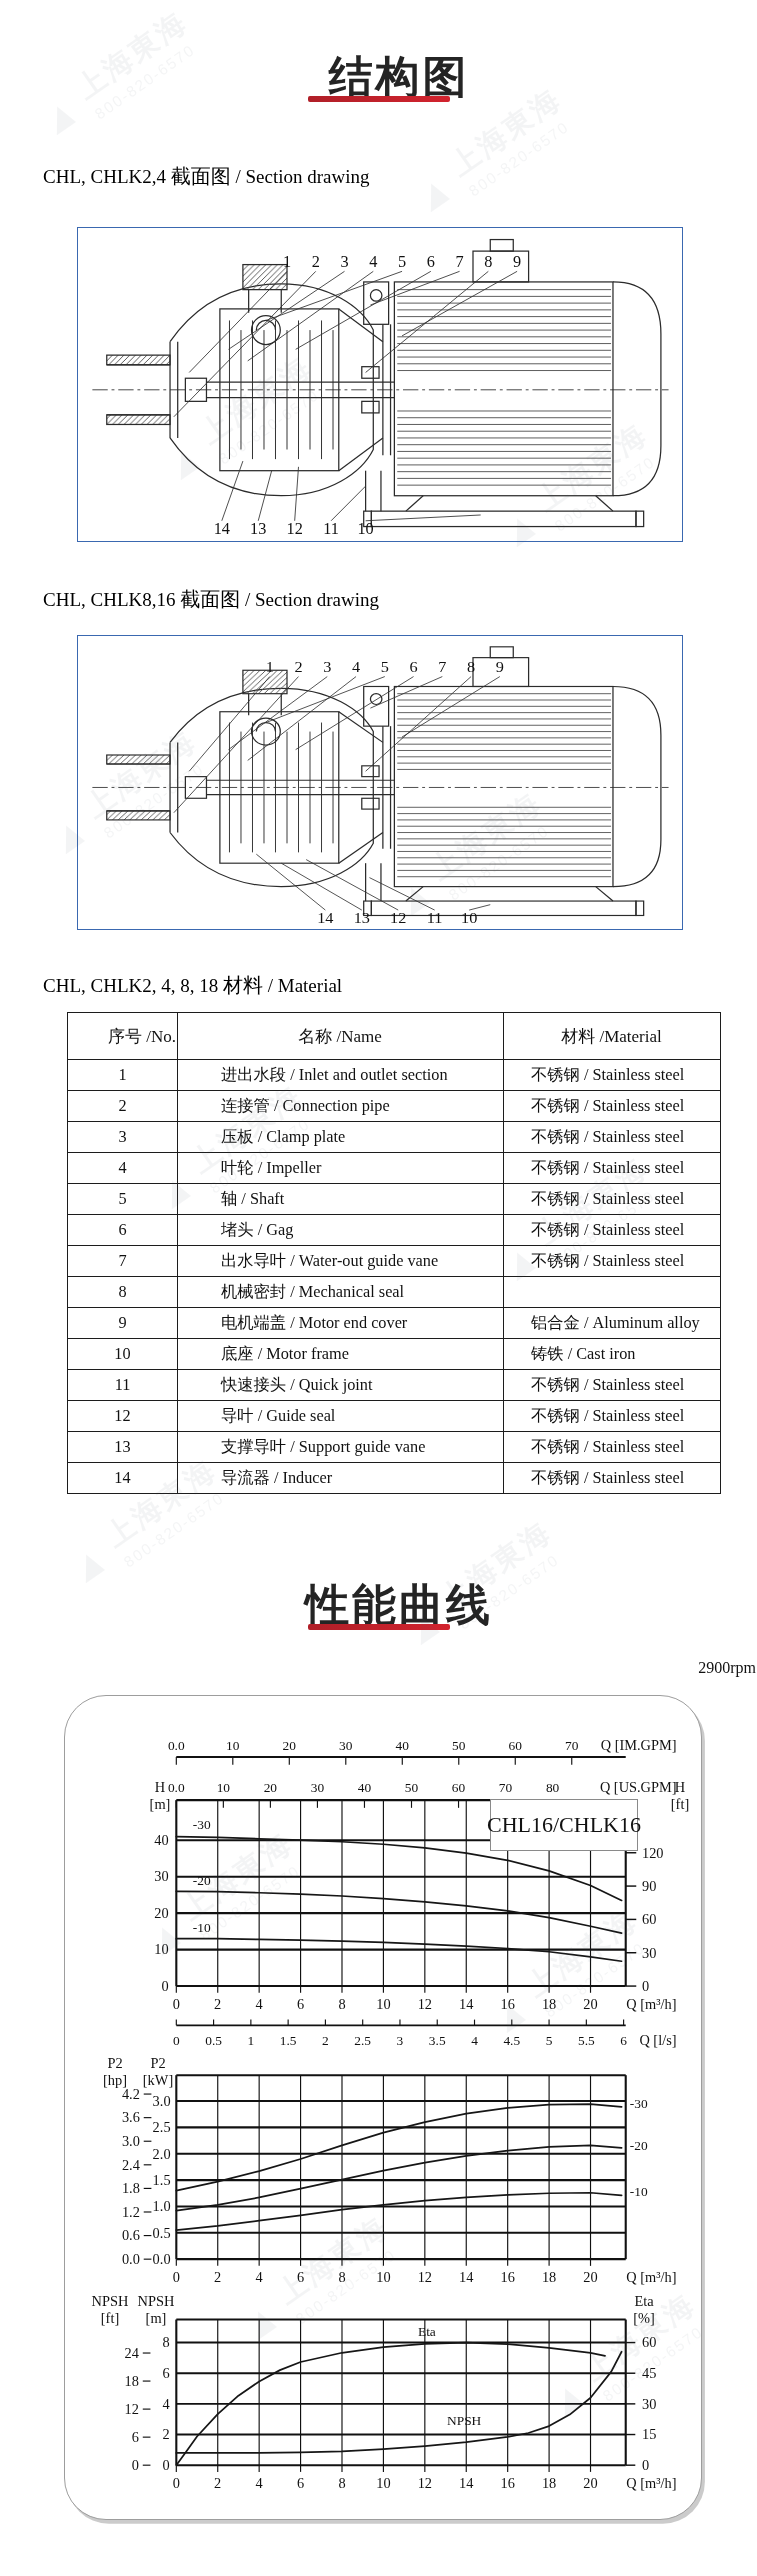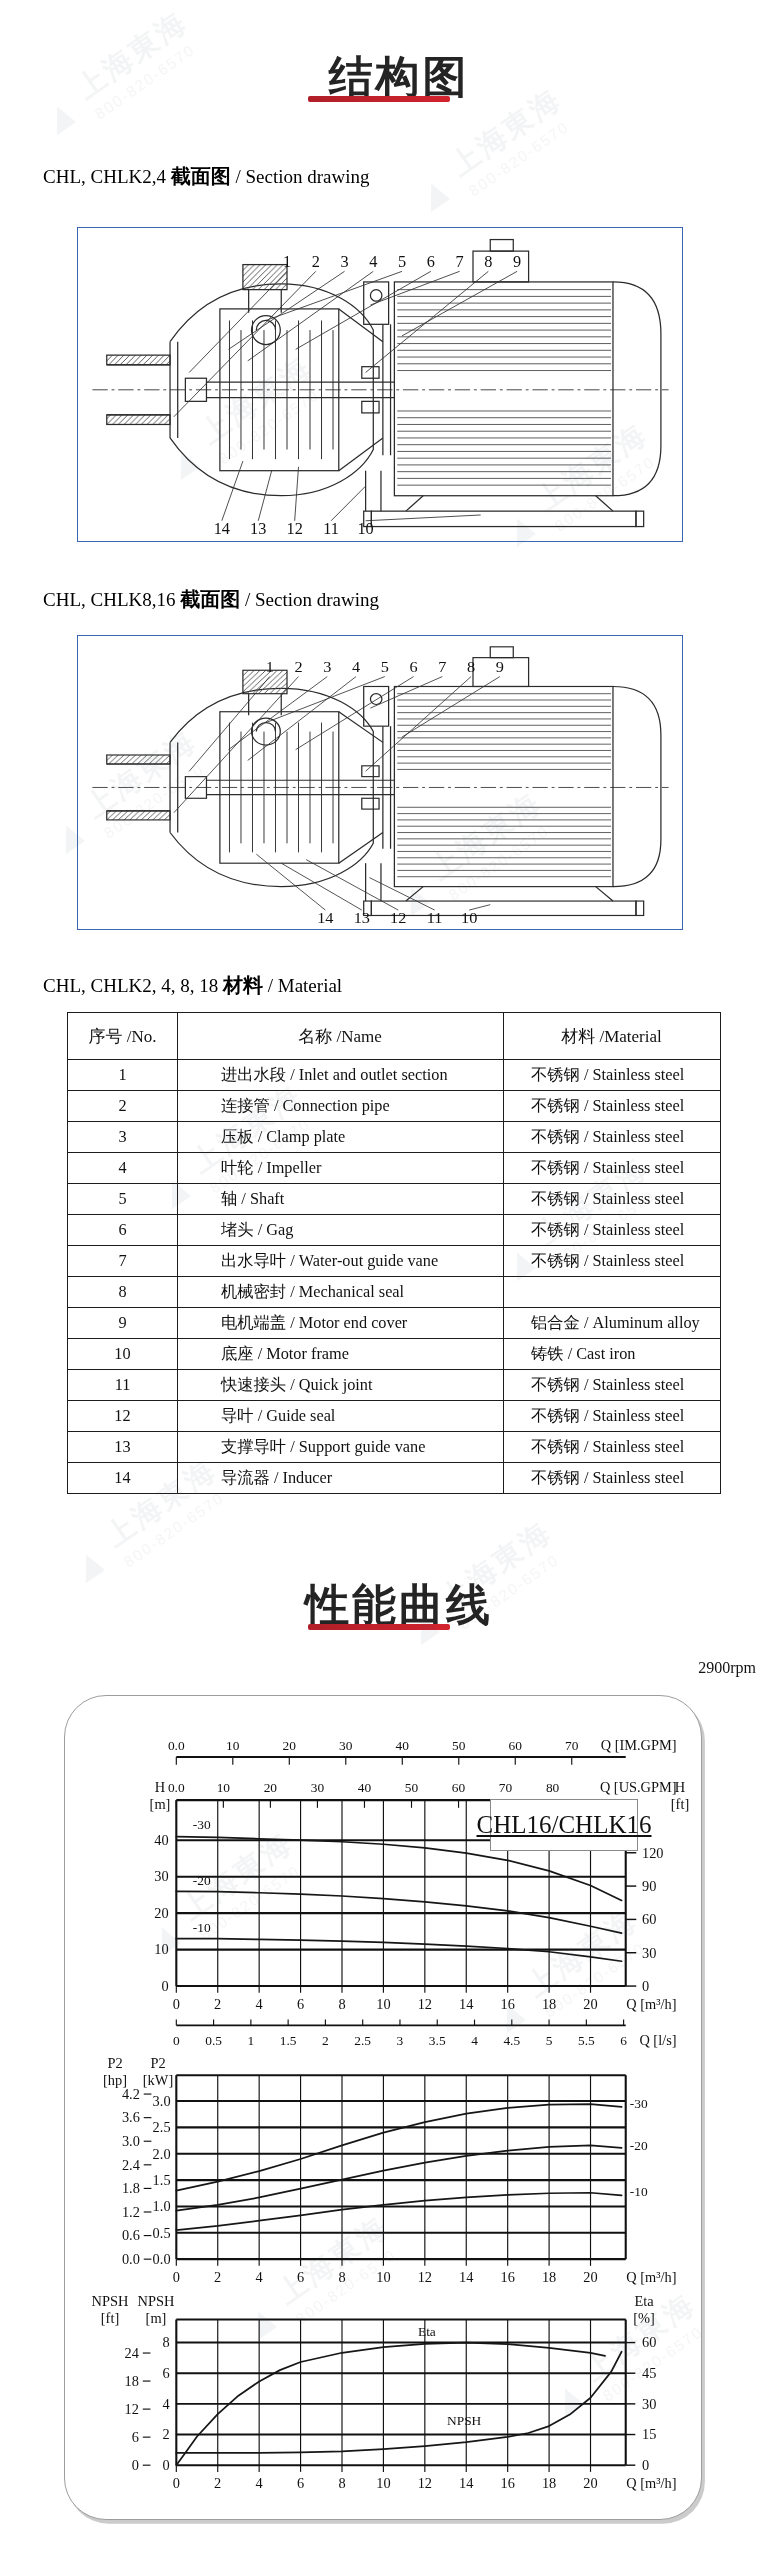--- a/index.html
+++ b/index.html
@@ -8,52 +8,52 @@
   
   .h-title{position:absolute;left:0;width:100%;text-align:center;
            font-family:"Liberation Sans","DejaVu Sans",sans-serif;
            font-weight:700;font-size:44px;color:#242424;letter-spacing:2.9px;z-index:3;}
   #t1{top:19px;} #t2{top:1547px;}
   .red-underline{position:absolute;left:308px;width:142px;height:5.8px;border-radius:1.9px;
                  background:linear-gradient(90deg,#b01f28,#e84b55);z-index:3;}
   #u1{top:96px;} #u2{top:1624px;}
   
   .sec-title{position:absolute;left:43px;font-size:19px;color:#000;z-index:3;white-space:nowrap;}
-  .sec-title .zh{font-weight:700;font-size:20px;}
+  .sec-title .zh{font-weight:400;font-size:20px;}
   #d1-title{top:163px;} #d2-title{top:586px;} #mat-title{top:972px;}
   
   .draw-box{position:absolute;left:77px;width:604px;border:1.9px solid #3a68b0;z-index:2;background:transparent;}
   #box1{top:227px;height:313px;} #box2{top:635px;height:293px;}
   .draw-box svg{width:100%;height:100%;display:block;}
   .draw-box svg text{font-family:"Liberation Serif","DejaVu Serif",serif;}
   
   .mat-table{position:absolute;top:1012px;left:67px;width:648px;border-collapse:collapse;
              font-size:16.3px;color:#111;z-index:2;table-layout:fixed;}
   .mat-table,".mat-table" th,.mat-table td{border:1px solid #1c1c1c;}
   .mat-table{border:1.9px solid #1c1c1c;}
-  .mat-table th{height:44px;font-weight:400;font-size:17px;border:1px solid #1c1c1c;}
+  .mat-table th{height:44px;font-weight:400;font-size:17px;border:1px solid #1c1c1c;text-align:right;}
   .mat-table td{height:28px;border:1px solid #1c1c1c;}
   .col-no{width:107px;text-align:center;}
   .col-name{width:324px;text-align:left;padding-left:43px;}
   .col-mat{width:215px;text-align:left;padding-left:27px;}
   .mat-table th.col-name,.mat-table th.col-mat{text-align:center;padding-left:0;}
   
   .rpm{position:absolute;top:1659px;right:42px;font-size:16px;z-index:3;text-align:right;}
   .perf{position:absolute;left:64px;top:1695px;width:636px;height:823px;
         border:1.9px solid #9d9d9d;border-radius:42px;z-index:2;background:#fff;
         box-shadow:2.9px 3.8px 0 rgba(125,125,125,.4);}
   #charts-svg{position:absolute;left:0;top:0;width:757px;height:2576px;z-index:5;pointer-events:none;}
   #charts-svg text{font-family:"Liberation Serif","DejaVu Serif",serif;fill:#111;}
   .axlab{position:absolute;font-size:14.4px;text-align:center;white-space:pre-line;line-height:1.2;z-index:6;color:#111;}
   #c1-left{left:142px;top:1779px;width:36px;} #c1-right{left:658px;top:1779px;width:44px;}
   #c2-hp{left:91px;top:2055px;width:48px;}  #c2-kw{left:136px;top:2055px;width:44px;}
   #c3-ft{left:82px;top:2293px;width:56px;}  #c3-m{left:131px;top:2293px;width:50px;}
   #c3-eta{left:622px;top:2293px;width:44px;}
   .model-box{position:absolute;left:490px;top:1799px;width:146px;height:50px;border:1.4px solid #8a8a8a;
-             background:#fff;z-index:6;font-size:25px;display:flex;align-items:center;justify-content:center;text-decoration:underline;}
+             background:#fff;z-index:6;font-size:22px;display:flex;align-items:center;justify-content:center;}
   
   .wm{position:absolute;display:flex;align-items:center;gap:9.6px;opacity:.06;
       transform:rotate(-35deg);z-index:10;pointer-events:none;color:#4e5866;white-space:nowrap;}
   .wm-logo{font-size:40px;line-height:1;transform:skewX(-12deg);}
   .wm-cn{font-size:29px;font-weight:700;letter-spacing:2.9px;
          font-family:"Liberation Sans","DejaVu Sans",sans-serif;}
   .wm-ph{font-size:15.3px;letter-spacing:1.9px;font-family:"Liberation Sans","DejaVu Sans",sans-serif;}
 </style>
 </head>
 <body>

